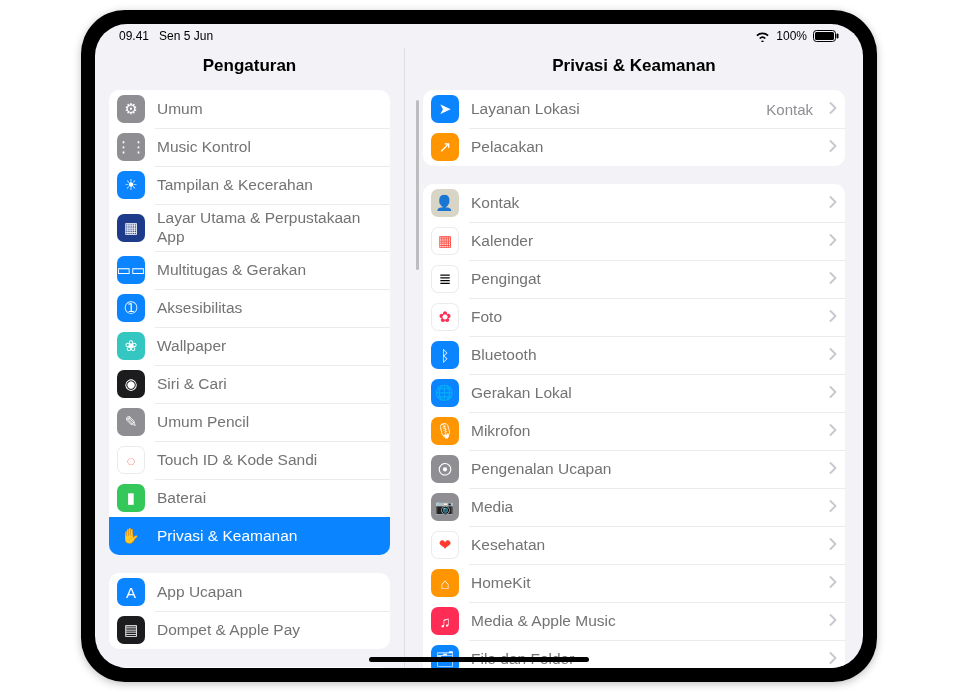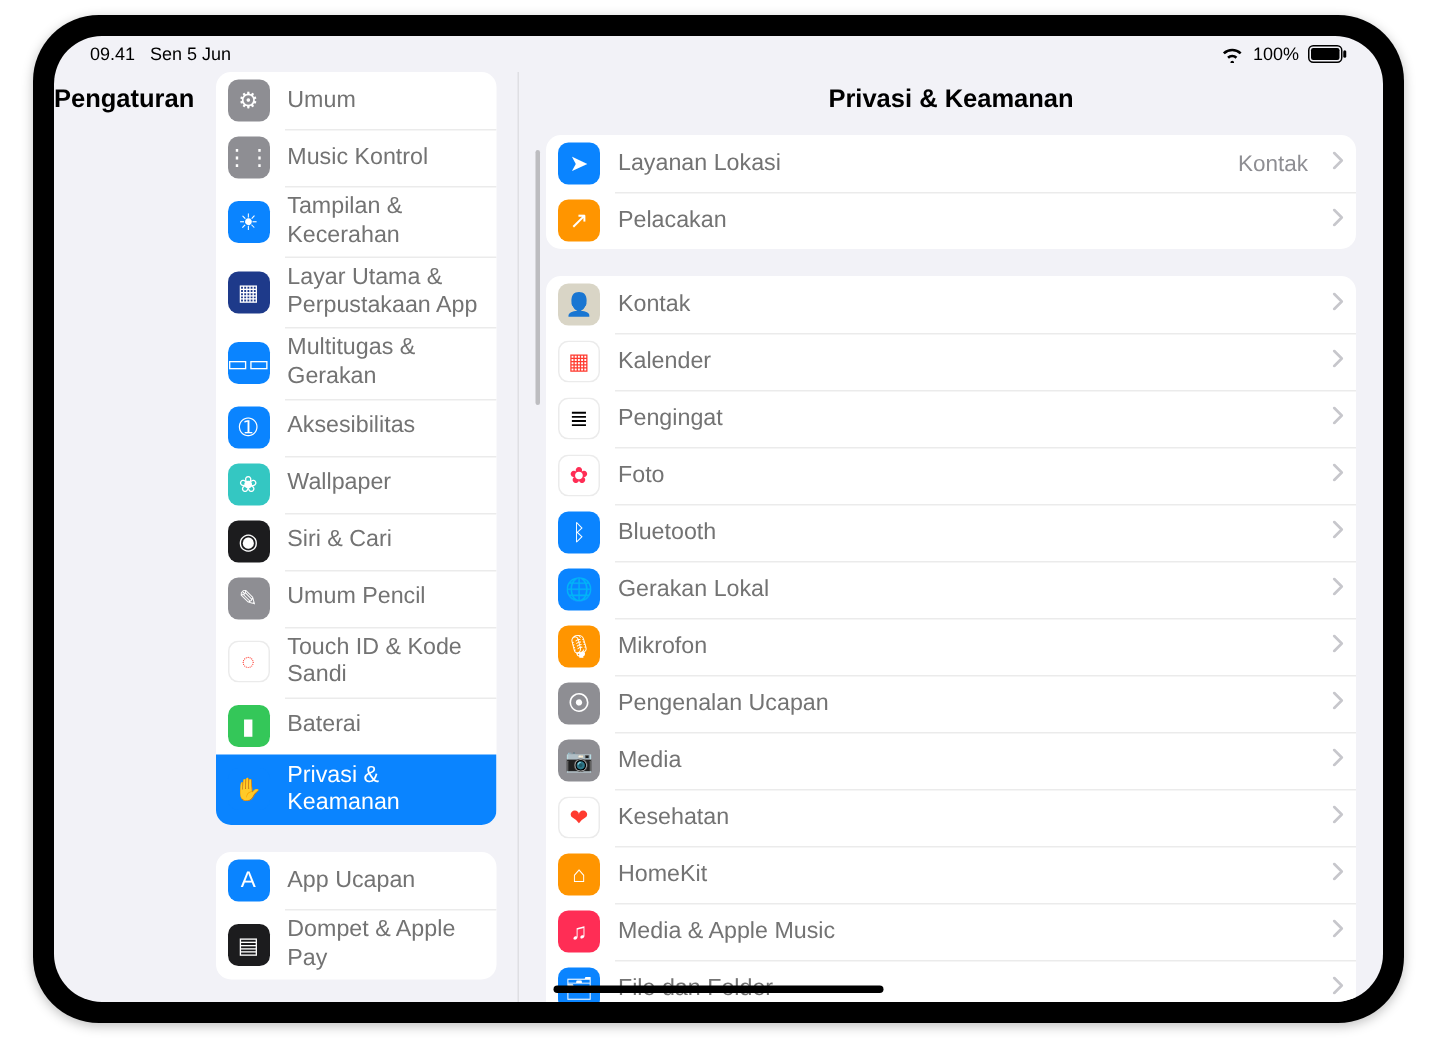--- a/index.html
+++ b/index.html
@@ -7,21 +7,21 @@
       font-family: -apple-system, BlinkMacSystemFont, "Segoe UI", Helvetica, Arial, sans-serif;
       background: #fff;
       width: 958px;
       height: 692px;
       overflow: hidden;
       display: flex;
       align-items: center;
       justify-content: center;
     }
     .device-frame {
-      width: 914px;
+      width: 796px;
       height: 672px;
       background: #000;
       border-radius: 44px;
       padding: 14px;
       position: relative;
       box-shadow: 0 2px 8px rgba(0,0,0,.25);
     }
     .screen {
       width: 100%;
       height: 100%;
@@ -48,21 +48,21 @@
     
     .split {
       flex: 1;
       display: flex;
       min-height: 0;
     }
     .sidebar {
       width: 310px;
       border-right: 1px solid rgba(0,0,0,0.08);
       display: flex;
-      flex-direction: row;
+      flex-direction: column;
       min-height: 0;
     }
     .sidebar-header {
       text-align: center;
       padding: 8px 0 14px;
       font-size: 17px;
       font-weight: 600;
     }
     .sidebar-scroll {
       flex: 1;

